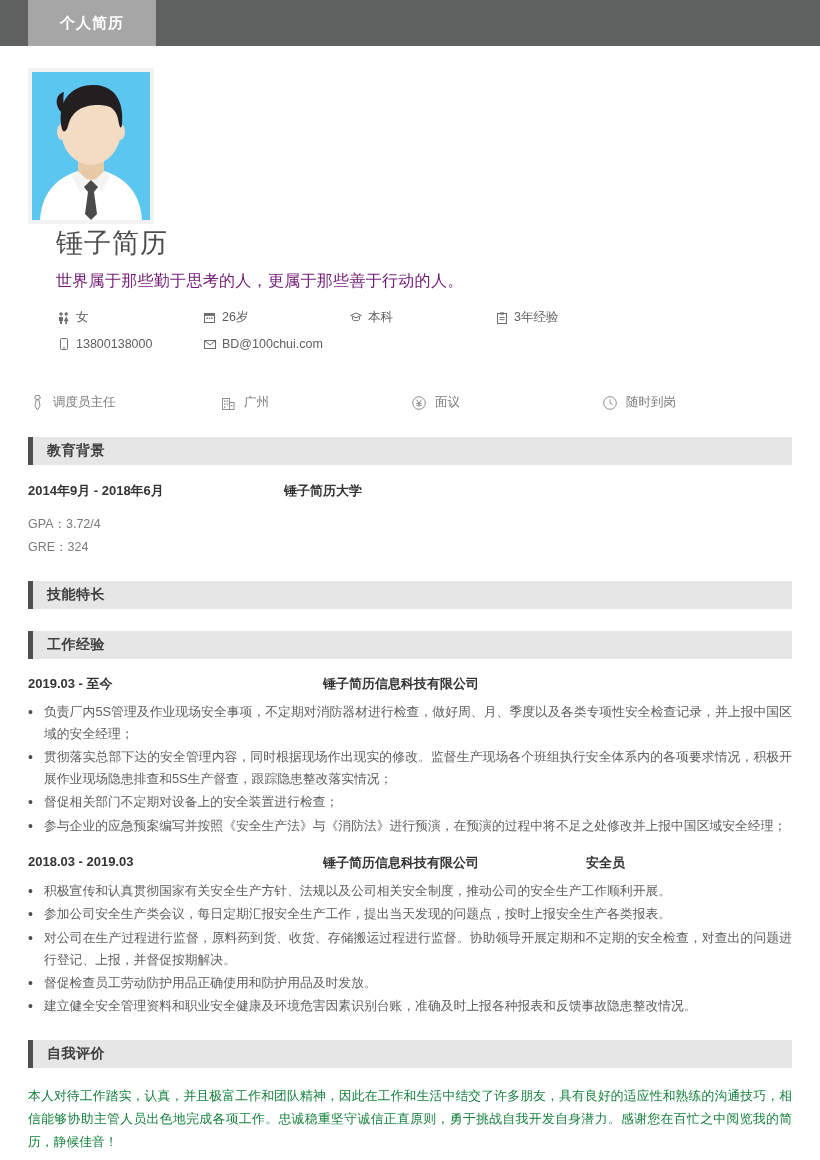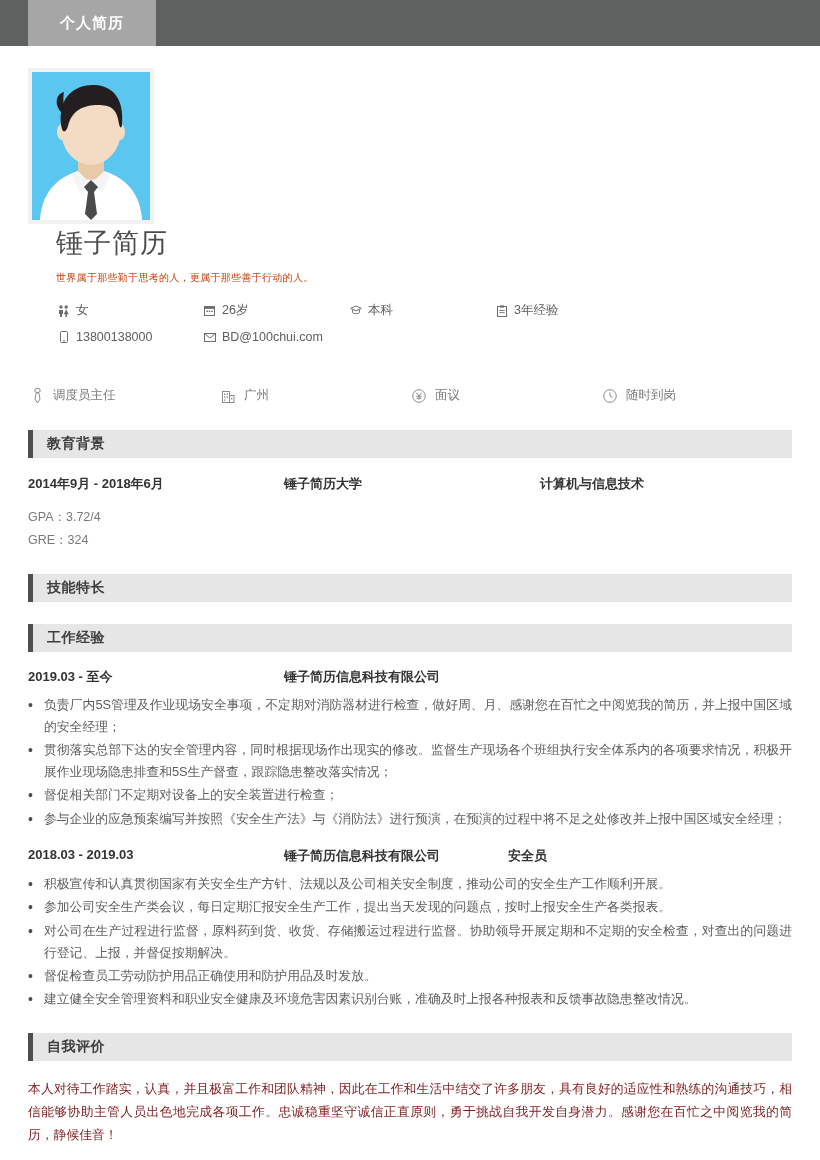--- a/index.html
+++ b/index.html
@@ -68,22 +68,22 @@
     padding-top: 4px;
   }
   .name {
     font-size: 27px;
     color: #4d4d4d;
     font-weight: normal;
     line-height: 1.15;
     letter-spacing: 1px;
   }
   .tagline {
-    font-size: 10px;
-    color: #c2410c;
+    font-size: 16px;
+    color: #701a75;
     margin-top: 12px;
     letter-spacing: .3px;
   }
   .meta-grid {
     margin-top: 17px;
   }
   .meta-row {
     display: flex;
     margin-bottom: 11px;
   }
@@ -192,20 +192,21 @@
     background: #595959;
   }
 
   
   .job-head {
     display: flex;
     padding-top: 16px;
     font-size: 13px;
     font-weight: bold;
     color: #333333;
+    gap: 39px;
   }
   .job-head .c1 { width: 256px; }
   .job-head .c2 { width: 224px; }
   .job-head .c3 { flex: 1; }
   .bullets {
     margin-top: 8px;
   }
   .bullet {
     display: flex;
     font-size: 12.8px;
@@ -219,21 +220,21 @@
     color: #4d4d4d;
     font-size: 14px;
     line-height: 1.6;
     text-align: left;
   }
   .bullet .btxt { flex: 1 1 auto; text-align: justify; }
 
   
   .eval {
     font-size: 12.8px;
-    color: #7f1d1d;
+    color: #15803d;
     line-height: 1.8;
     padding-top: 16px;
     text-align: justify;
   }
 </style>
 </head>
 <body>
 
 <div class="page">
 
@@ -404,21 +405,20 @@
     </div>
 
     <div class="sec-title">
       <div class="bar"></div>
       <div class="txt">教育背景</div>
     </div>
 
     <div class="edu-head">
       <div class="c1">2014年9月 - 2018年6月</div>
       <div class="c2">锤子简历大学</div>
-      <div class="c3">计算机与信息技术</div>
     </div>
     <div class="edu-sub">
       <div>GPA：3.72/4</div>
       <div>GRE：324</div>
     </div>
 
     <div class="sec-title">
       <div class="bar"></div>
       <div class="txt">技能特长</div>
     </div>
@@ -429,21 +429,21 @@
       <div class="txt">工作经验</div>
     </div>
 
     <div class="job-head">
       <div class="c1">2019.03 - 至今</div>
       <div class="c2">锤子简历信息科技有限公司</div>
     </div>
     <div class="bullets">
       <div class="bullet">
         <div class="dot">•</div>
-        <div class="btxt">负责厂内5S管理及作业现场安全事项，不定期对消防器材进行检查，做好周、月、感谢您在百忙之中阅览我的简历，并上报中国区域的安全经理；</div>
+        <div class="btxt">负责厂内5S管理及作业现场安全事项，不定期对消防器材进行检查，做好周、月、季度以及各类专项性安全检查记录，并上报中国区域的安全经理；</div>
       </div>
       <div class="bullet">
         <div class="dot">•</div>
         <div class="btxt">贯彻落实总部下达的安全管理内容，同时根据现场作出现实的修改。监督生产现场各个班组执行安全体系内的各项要求情况，积极开展作业现场隐患排查和5S生产督查，跟踪隐患整改落实情况；</div>
       </div>
       <div class="bullet">
         <div class="dot">•</div>
         <div class="btxt">督促相关部门不定期对设备上的安全装置进行检查；</div>
       </div>
       <div class="bullet">

